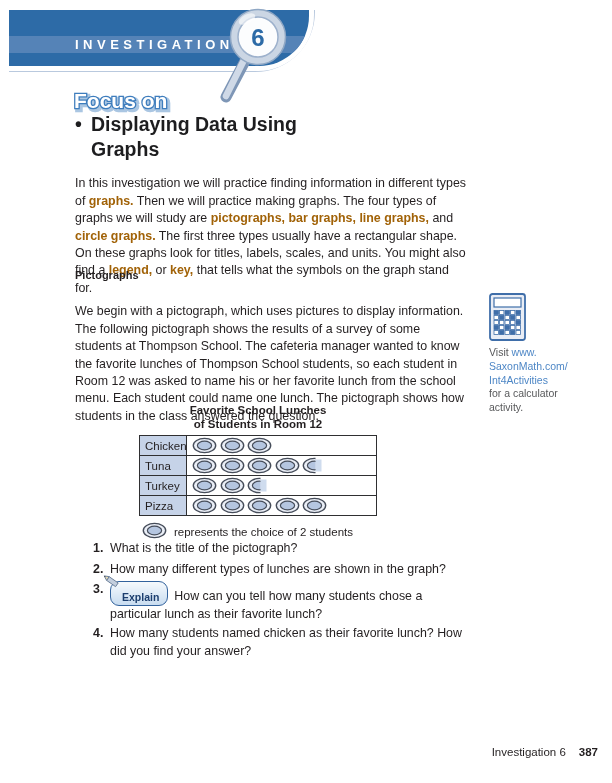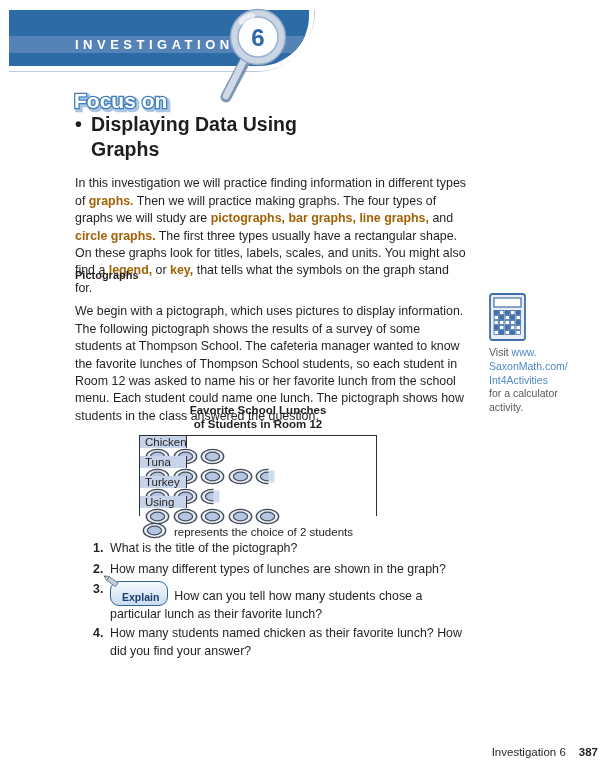--- a/index.html
+++ b/index.html
@@ -36,21 +36,21 @@
   
   .calc{position:absolute;left:489px;top:293px;}
   .side-note{position:absolute;left:489px;top:346px;width:82px;
              font-size:10.5px;line-height:13.8px;color:#58595b;white-space:pre-line;}
   .link{color:#4e87c6;}
 
   
   .picto{position:absolute;left:139px;top:404px;width:238px;}
   .ptitle{text-align:center;font-weight:bold;font-size:11.5px;line-height:13.5px;}
   .ptable{border:1.3px solid #2f2f31;margin-top:4px;}
-  .prow{display:flex;height:19px;border-top:1px solid #2f2f31;flex-direction:column;}
+  .prow{display:flex;height:19px;border-top:1px solid #2f2f31;}
   .prow:first-child{border-top:none;}
   .plabel{width:47px;flex-shrink:0;background:#c6d3e8;border-right:1px solid #2f2f31;
           font-size:11.5px;display:flex;align-items:center;padding-left:5px;box-sizing:border-box;}
   .pcells{flex:1;background:#ffffff;display:flex;align-items:center;padding-left:5px;gap:2.5px;}
   .plegend{display:flex;align-items:center;gap:7px;margin-top:6px;margin-left:3px;
            font-size:11.5px;}
 
   
   .questions{position:absolute;left:93px;top:540px;width:378px;}
   .q{display:flex;margin-bottom:4px;}
@@ -220,21 +220,21 @@
               </defs>
               <rect x="12" y="2.5" width="7.5" height="12" fill="#cfdcee"></rect>
               <g clip-path="url(#cut11)">
                 <ellipse cx="12.5" cy="8.5" rx="11.2" ry="7.1" fill="#eaeef6" stroke="#454c59" stroke-width="1.4"></ellipse>
                 <ellipse cx="12.5" cy="8.5" rx="7.1" ry="4.3" fill="#b5c6e0" stroke="#454c59" stroke-width="1.2"></ellipse>
               </g>
             </svg>
           </div>
         </div>
         <div class="prow">
-          <div class="plabel">Using</div>
+          <div class="plabel">Pizza</div>
           <div class="pcells">
             <svg width="25" height="17" viewBox="0 0 25 17">
               <ellipse cx="12.5" cy="8.5" rx="11.2" ry="7.1" fill="#eaeef6" stroke="#454c59" stroke-width="1.4"></ellipse>
               <ellipse cx="12.5" cy="8.5" rx="7.1" ry="4.3" fill="#b5c6e0" stroke="#454c59" stroke-width="1.2"></ellipse>
             </svg>
             <svg width="25" height="17" viewBox="0 0 25 17">
               <ellipse cx="12.5" cy="8.5" rx="11.2" ry="7.1" fill="#eaeef6" stroke="#454c59" stroke-width="1.4"></ellipse>
               <ellipse cx="12.5" cy="8.5" rx="7.1" ry="4.3" fill="#b5c6e0" stroke="#454c59" stroke-width="1.2"></ellipse>
             </svg>
             <svg width="25" height="17" viewBox="0 0 25 17">

